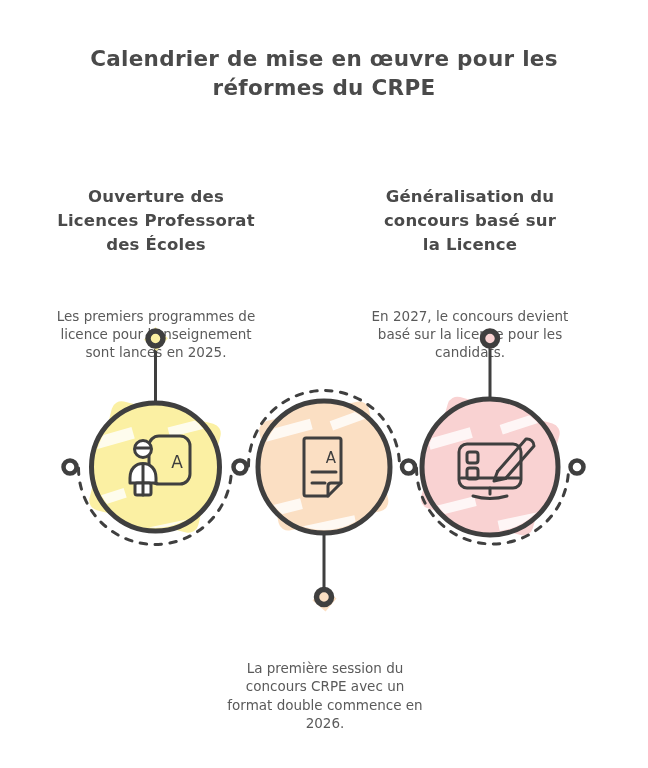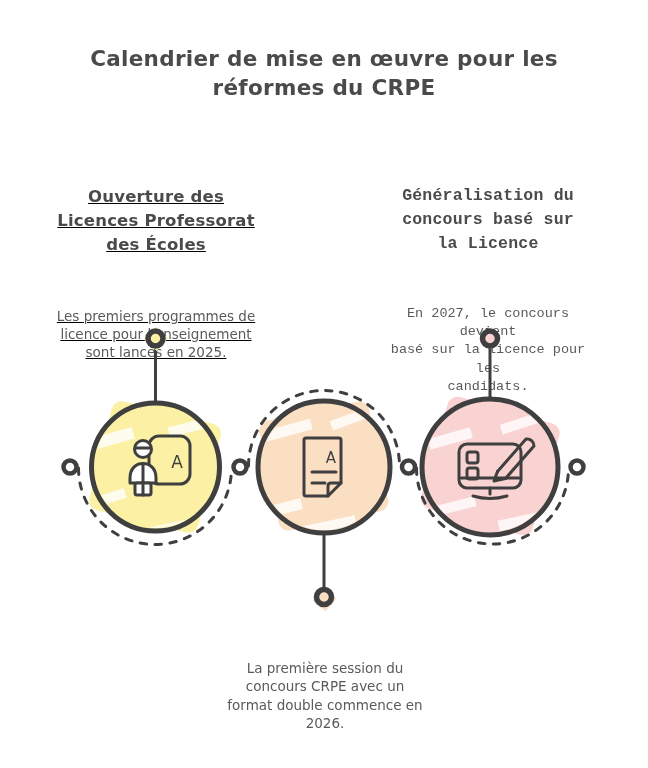--- a/index.html
+++ b/index.html
@@ -16,22 +16,22 @@
     white-space:pre-line;
   }
   .step{position:absolute;text-align:center;white-space:pre-line;}
   .step .heading{
     font-size:16.5px;font-weight:700;color:#4a4a4a;
     line-height:1.45;margin:0 0 15px 0;letter-spacing:.2px;
   }
   .step .body{
     font-size:13.5px;color:#5a5a5a;line-height:1.36;margin:16px;
   }
-  #block-left{top:166px;left:30px;width:252px;text-decoration:underline;}
-  #block-right{top:166px;left:362px;width:252px;font-family:Liberation Mono, monospace;}
+  #block-left{top:166px;left:30px;width:252px;}
+  #block-right{top:166px;left:344px;width:252px;}
   #block-bottom{top:624px;left:199px;width:252px;}
   .diagram{position:absolute;top:325px;left:0;}
 </style>
 </head>
 <body>
 
 <div class="canvas">
 
   <div class="title">Calendrier de mise en œuvre pour les
 réformes du CRPE</div>

